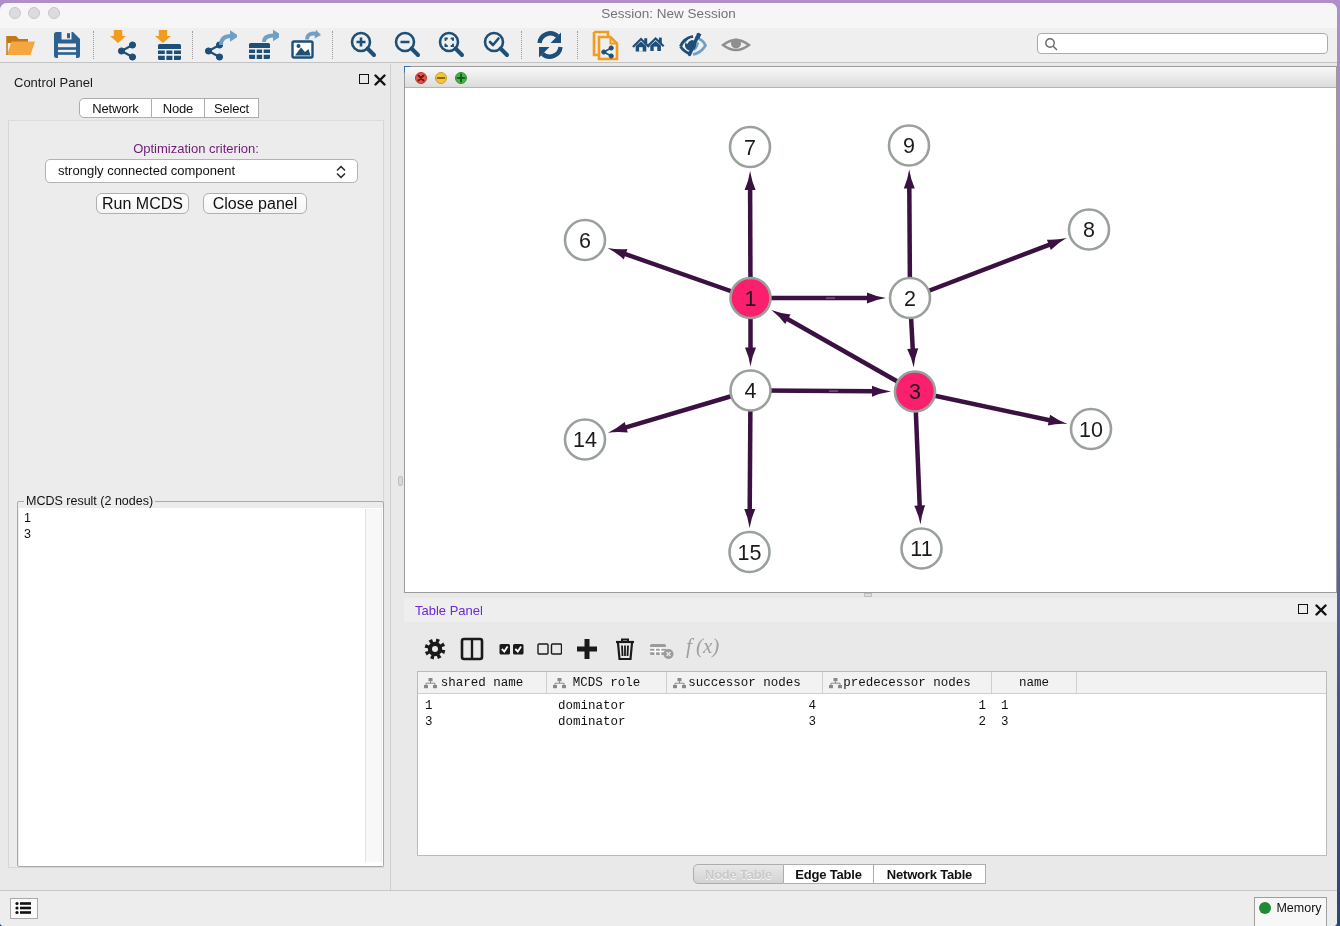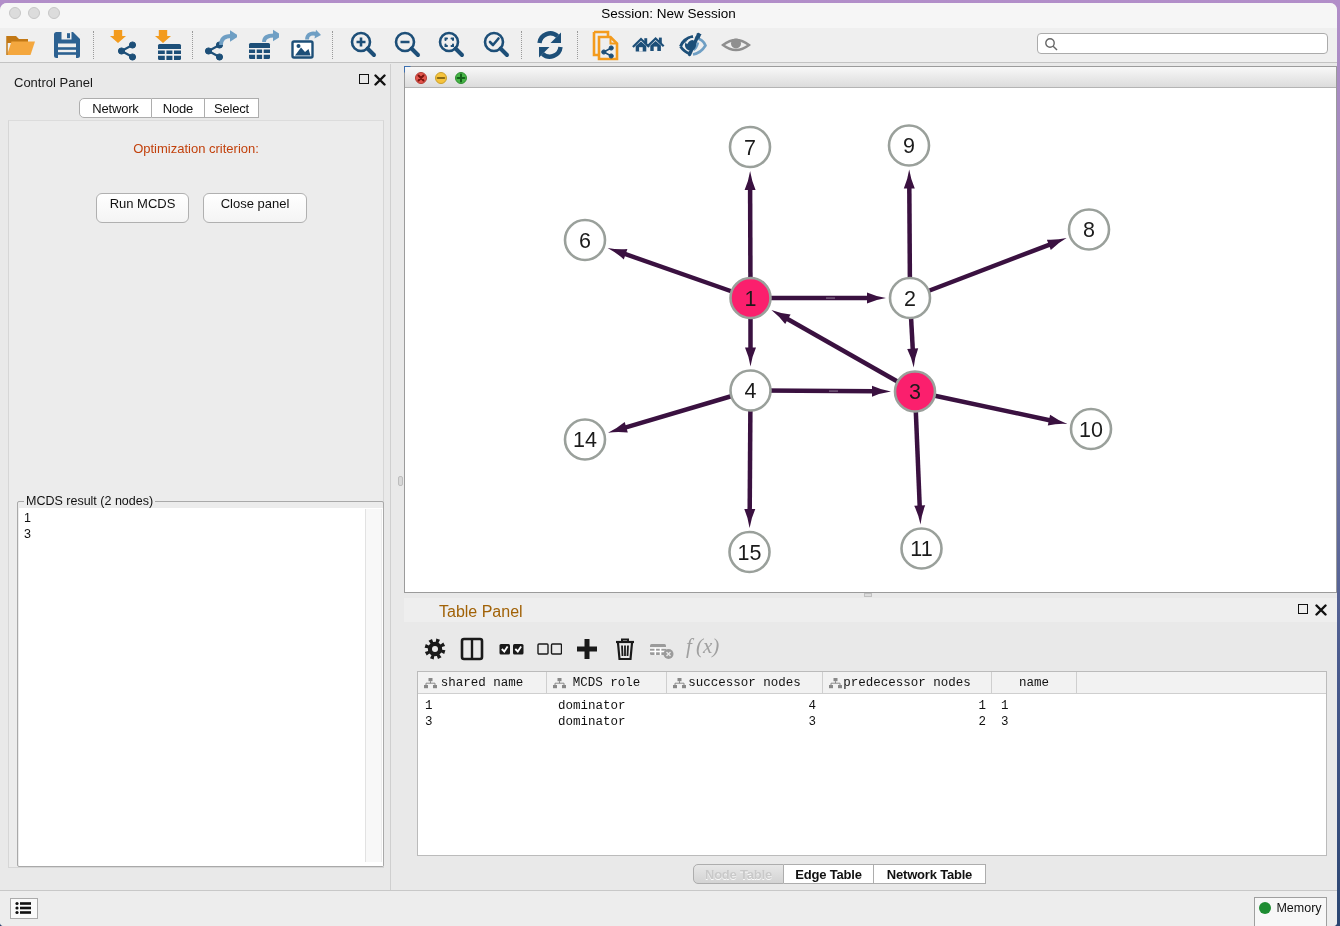--- a/index.html
+++ b/index.html
@@ -8,21 +8,21 @@
   background:linear-gradient(#b28ec9 0%, #a189bd 18%, #7478a8 45%, #45578a 75%, #2c4672 100%); }
 .abs { position:absolute; }
 
 #appwin { position:absolute; left:0; top:3px; width:1337px; height:923px;
   background:#e9e9e9; border-radius:7px 7px 4px 4px; overflow:hidden; }
 #titlebar { position:absolute; left:0; top:0; width:100%; height:25px;
   background:#f6f6f6; }
 #titlebar .dot { position:absolute; top:4px; width:12px; height:12px; border-radius:50%;
   background:#dcdcdc; border:1px solid #c6c6c6; }
 #wintitle { position:absolute; top:3px; left:0; width:100%; text-align:center;
-  font-size:13.5px; color:#000000; }
+  font-size:13.5px; color:#737373; }
 #toolbar { position:absolute; left:0; top:25px; width:100%; height:35px;
   background:#efefef; border-bottom:1px solid #c3c3c3; }
 .tsep { position:absolute; top:3px; height:28px; width:0;
   border-left:1px dotted #9a9a9a; }
 .ticon { position:absolute; top:0; }
 .tl svg { display:block; }
 #searchbox { position:absolute; left:1037px; top:5px; width:291px; height:21px;
   background:#fff; border:1px solid #ababab; border-radius:4px; }
 
 #cpanel { position:absolute; left:0; top:61px; width:391px; height:830px;
@@ -32,26 +32,26 @@
 .tabstrip .tab { height:20px; line-height:19px; font-size:13px; color:#111; font-weight:inherit;
   background:#fff; border:1px solid #adadad; border-left:none; padding:0;
   text-align:center; letter-spacing:-0.2px; }
 .tabstrip .tab:first-child { border-left:1px solid #adadad; border-radius:5px 0 0 5px; }
 .tabstrip .tab.last { border-radius:0 5px 5px 0;margin-top:34px; }
 .tabstrip .tab.sel { background:linear-gradient(#e7e7e7,#d3d3d3); color:#c9c9c9;
   text-shadow:0 1px 0 #fafafa; }
 #mcdspanel { position:absolute; left:8px; top:56px; width:376px; height:748px;
   border:1px solid #d6d6d6; border-top:1px solid #dcdcdc; background:#ececec; }
 #optlabel { position:absolute; top:20px; width:100%; text-align:center;
-  font-size:13px; color:#c2410c; }
+  font-size:13px; color:#701a75; }
 #dropdown { position:absolute; left:36px; top:38px; width:313px; height:24px;
   background:#fff; border:1px solid #b2b2b2; border-radius:5px;
   font-size:13px; color:#111; line-height:22px; padding-left:12px; }
-.btn { position:absolute; height:30px; background:linear-gradient(#ffffff,#f4f4f4);
-  border:1px solid #b0b0b0; border-radius:6px; font-size:13px; color:#111;
+.btn { position:absolute; height:21px; background:linear-gradient(#ffffff,#f4f4f4);
+  border:1px solid #b0b0b0; border-radius:6px; font-size:16px; color:#111;
   text-align:center; line-height:19px; }
 #fieldset { position:absolute; left:17px; top:437px; width:367px; height:366px;
   border:1px solid #a9a9a9; border-radius:2px; }
 #fieldset legend { position:absolute; top:-8px; left:6px; background:#ececec;
   font-size:12.5px; color:#111; padding:0 2px; }
 #listbox { position:absolute; left:1px; top:6px; width:364px; height:358px;
   background:#fff; font-size:12.5px; color:#111; }
 #listbox .sb { position:absolute; right:1px; top:1px; width:17px; height:353px;
   background:#f8f8f8; border-left:1px solid #e2e2e2; border-right:1px solid #ececec; }
 
@@ -60,21 +60,21 @@
 #nettitle { position:absolute; left:0; top:0; width:100%; height:21px;
   background:linear-gradient(#f8f8f8,#dcdcdc); border-bottom:1px solid #b4b4b4; }
 #nettitle .t { position:absolute; width:100%; text-align:center; top:3px;
   font-size:13px; font-weight:bold; color:#1a1a1a; }
 .tl { position:absolute; top:5px; width:12px; height:12px; border-radius:50%; }
 #netcontent { position:absolute; left:0; top:22px; width:931px; height:503px; background:#fff; }
 
 #tpanel { position:absolute; left:404px; top:595px; width:933px; height:296px;
   background:#e9e9e9; }
 #tphead { position:absolute; left:0; top:0; width:100%; height:24px; background:#eee; }
-#tphead .t { position:absolute; left:35px; top:5px; font-size:16px; color:#a16207; }
+#tphead .t { position:absolute; left:11px; top:5px; font-size:13px; color:#6d28d9; }
 #ttoolbar { position:absolute; left:0; top:24px; width:100%; height:48px; }
 #tablebox { position:absolute; left:13px; top:73px; width:910px; height:185px;
   background:#fff; border:1px solid #bbb;font-family:Liberation Mono, monospace; }
 #thead { position:absolute; left:0; top:0; width:100%; height:22px;
   background:#f2f2f2; border-bottom:1px solid #cfcfcf; }
 .th { position:absolute; top:0; height:22px; border-right:1px solid #cfcfcf;
   font-size:12.5px; color:#111; text-align:center; line-height:22px; }
 .td { position:absolute; font-size:12.5px; color:#111; height:16px; line-height:16px; }
 #tabbar2 { position:absolute; left:0; top:266px; width:100%; text-align:center; }
 
@@ -246,20 +246,25 @@
         <path d="M1.5 1.5 L10.5 10.5 M10.5 1.5 L1.5 10.5" stroke="#111" stroke-width="2.4" stroke-linecap="round"></path>
       </svg>
     <div class="tabstrip" style="left:79px; top:34px; font-weight:normal;">
       <div class="tab" style="width:73px">Network</div>
         <div class="tab" style="width:53px">Node</div>
         <div class="tab" style="width:54px">Select</div>
         <div class="tab sel last" style="width:64px">MCDS</div>
     </div>
     <div id="mcdspanel">
       <div id="optlabel">Optimization criterion:</div>
+      <div id="dropdown">strongly connected component
+        <svg class="abs" style="right:11px;top:5px" width="10" height="14" viewBox="0 0 10 14">
+            <path d="M1.5 5 L5 1.5 L8.5 5 M1.5 9 L5 12.5 L8.5 9" stroke="#333" stroke-width="1.7" fill="none" stroke-linecap="round" stroke-linejoin="round"></path>
+          </svg>
+      </div>
       <div class="btn" style="left:87px;top:72px;width:93px;">Run MCDS</div>
       <div class="btn" style="left:194px;top:72px;width:104px;">Close panel</div>
     </div>
     <div id="fieldset">
       <legend>MCDS result (2 nodes)</legend>
       <div id="listbox">
           <div style="padding:2px 0 0 5px;line-height:16px;">1<br>3</div>
           <div class="sb"></div>
         </div>
     </div>

